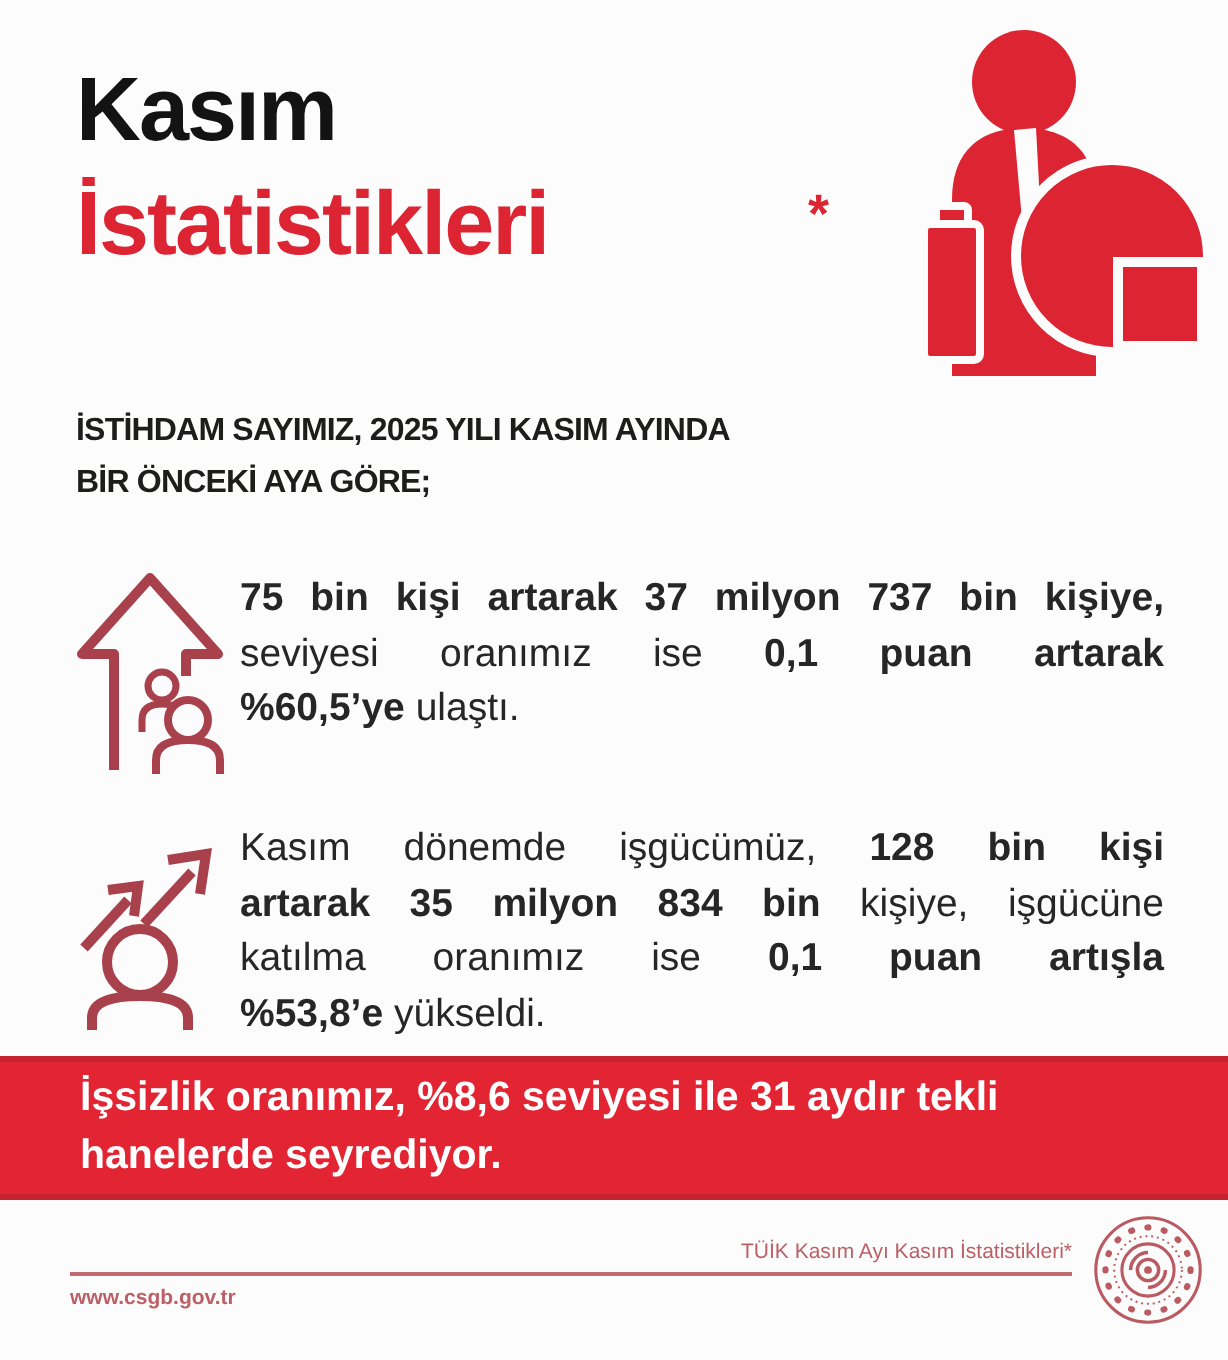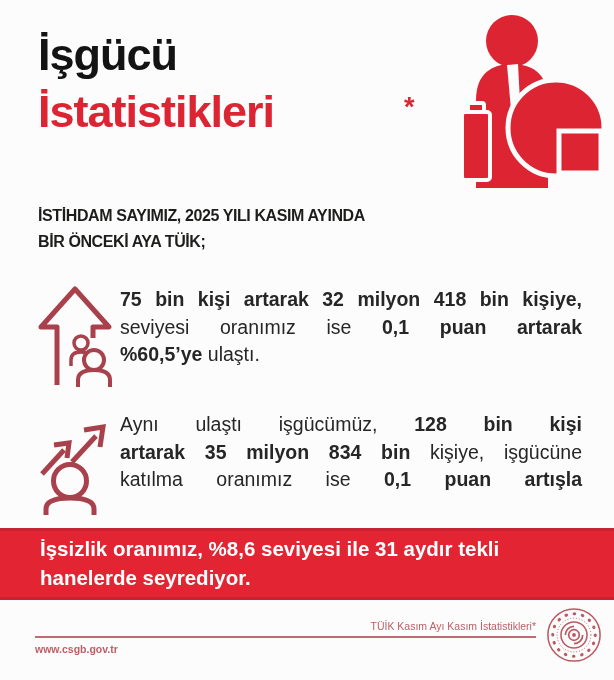--- a/index.html
+++ b/index.html
@@ -38,73 +38,74 @@
   .rule{position:absolute;left:35px;top:636px;width:501px;height:2px;background:#C26A71;}
   .url{position:absolute;left:35px;top:643px;font-size:10.5px;color:#BD5F66;font-weight:bold;}
   .seal{position:absolute;left:545px;top:605px;}
 </style>
 </head>
 <body>
 
 <div class="poster">
 
   <div class="title">
-    <div>İşgücü</div>
+    <div>Kasım</div>
     <div class="red">İstatistikleri</div>
   </div>
   <div class="asterisk">*</div>
 
   <div class="hero">
     <svg width="152" height="180" viewBox="0 0 152 180">
       <circle cx="60" cy="33" r="26" fill="#DC2433"></circle>
       <path d="M24 180 L24 92 C24 64 42 56 60 56 C78 56 96 64 96 92 L96 180 Z" fill="#DC2433"></path>
       <polygon points="55,57 66,56 69,112 60,113" fill="#FCFCFC"></polygon>
       <circle cx="104" cy="120" r="48" fill="#DC2433" stroke="#FCFCFC" stroke-width="5"></circle>
       <rect x="107" y="123" width="42" height="42" fill="#DC2433" stroke="#FCFCFC" stroke-width="5"></rect>
       <rect x="16" y="95" width="16" height="13" rx="2" fill="#DC2433" stroke="#FCFCFC" stroke-width="4"></rect>
       <rect x="10" y="104" width="28" height="68" rx="3" fill="#DC2433" stroke="#FCFCFC" stroke-width="4"></rect>
     </svg>
   </div>
 
   <div class="intro">
     <div>İSTİHDAM SAYIMIZ, 2025 YILI KASIM AYINDA</div>
-    <div>BİR ÖNCEKİ AYA TÜİK;</div>
+    <div>BİR ÖNCEKİ AYA GÖRE;</div>
   </div>
 
   <div class="icon1">
     <svg width="84" height="106" viewBox="0 0 84 106" fill="none" stroke="#A8414B">
       <path d="M24 104 L24 46 L8 46 L42 8 L76 46 L60 46 L60 57" stroke-width="5" stroke-linejoin="round"></path>
       <circle cx="48" cy="62" r="7" stroke-width="3.5" fill="#FCFCFC"></circle>
       <path d="M38 85 L38 79 Q38 71 48 71 Q58 71 58 79 L58 85" stroke-width="3.5" fill="#FCFCFC"></path>
       <circle cx="61" cy="79" r="10" stroke-width="4" fill="#FCFCFC"></circle>
       <path d="M45 106 L45 99 Q45 89 61 89 Q77 89 77 99 L77 106" stroke-width="4" fill="#FCFCFC"></path>
     </svg>
   </div>
 
   <div class="stat-text stat1-text">
-    <div class="jline"><span class="b">75 bin kişi artarak 32 milyon 418 bin kişiye,</span></div>
+    <div class="jline"><span class="b">75 bin kişi artarak 37 milyon 737 bin kişiye,</span></div>
     <div class="jline"><span>seviyesi oranımız ise </span><span class="b">0,1 puan artarak</span></div>
     <div class="lline"><span class="b">%60,5’ye</span><span> ulaştı.</span></div>
   </div>
 
   <div class="icon2">
     <svg width="80" height="106" viewBox="0 0 80 106" fill="none" stroke="#A8414B">
       <line x1="8" y1="65" x2="30" y2="41" stroke-width="5"></line>
       <polyline points="20,36 35,34 33,49" stroke-width="5" stroke-linejoin="miter"></polyline>
       <line x1="38" y1="53" x2="62" y2="27" stroke-width="5"></line>
       <polyline points="50,21 69,18 66,38" stroke-width="5" stroke-linejoin="miter"></polyline>
       <circle cx="36" cy="72" r="16.5" stroke-width="5"></circle>
       <path d="M12 106 L12 100 Q12 89 36 89 Q60 89 60 100 L60 106" stroke-width="5"></path>
     </svg>
   </div>
 
   <div class="stat-text stat2-text">
-    <div class="jline"><span>Aynı ulaştı işgücümüz, </span><span class="b">128 bin kişi</span></div>
+    <div class="jline"><span>Kasım dönemde işgücümüz, </span><span class="b">128 bin kişi</span></div>
     <div class="jline"><span class="b">artarak 35 milyon 834 bin </span><span>kişiye, işgücüne</span></div>
     <div class="jline"><span>katılma oranımız ise </span><span class="b">0,1 puan artışla</span></div>
+    <div class="lline"><span class="b">%53,8’e</span><span> yükseldi.</span></div>
   </div>
 
   <div class="banner">
     <div>İşsizlik oranımız, %8,6 seviyesi ile 31 aydır tekli</div>
     <div>hanelerde seyrediyor.</div>
   </div>
 
   <div class="src">TÜİK Kasım Ayı Kasım İstatistikleri*</div>
   <div class="rule"></div>
   <div class="url">www.csgb.gov.tr</div>

